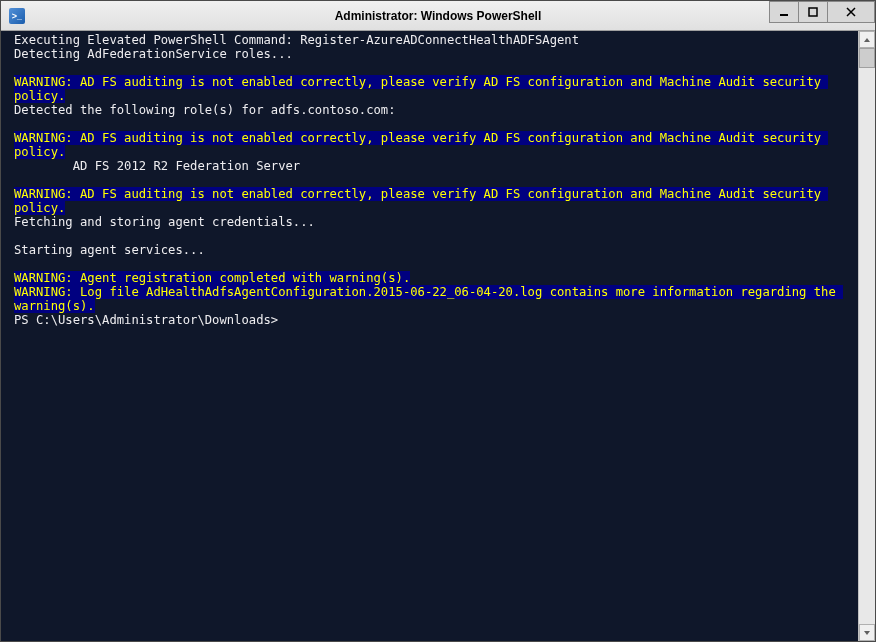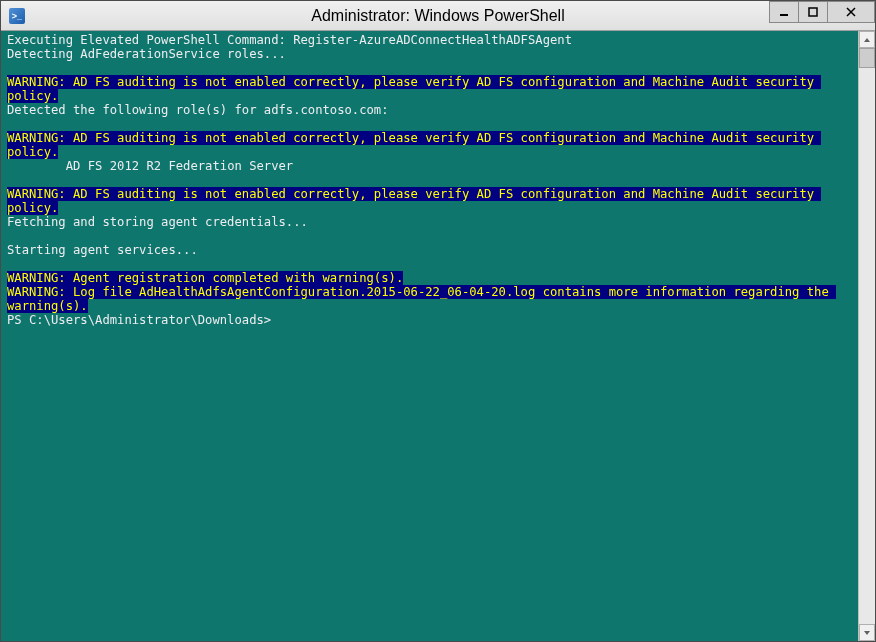--- a/index.html
+++ b/index.html
@@ -36,23 +36,24 @@
       margin-left: 8px;
       display: flex;
       align-items: center;
       justify-content: center;
     }
     .titlebar-title {
       position: absolute;
       left: 0;
       right: 0;
       text-align: center;
-      font-size: 16px;
+      font-size: 12px;
       color: #000;
       pointer-events: none;
+      font-weight: bold;
     }
     .window-controls {
       margin-left: auto;
       display: flex;
       height: 22px;
       margin-top: -8px;
     }
     .window-control {
       width: 30px;
       height: 22px;
@@ -74,26 +75,26 @@
       height: 10px;
     }
     .console-area {
       flex: 1;
       display: flex;
       background: #012456;
       overflow: hidden;
     }
     .console {
       flex: 1;
-      background: #0f766e;
+      background: #0f172a;
       color: #eeedf0;
       font-family: 'Lucida Console', 'Consolas', monospace;
       font-size: 12.2px;
       line-height: 14px;
-      padding: 2px 0 2px 6px;
+      padding: 2px 0 2px 13px;
       white-space: pre-wrap;
       word-wrap: break-word;
       overflow: hidden;
     }
     .console-line {
       min-height: 14px;
     }
     .warning-hl {
       background: #000080;
       color: #ffff00;

